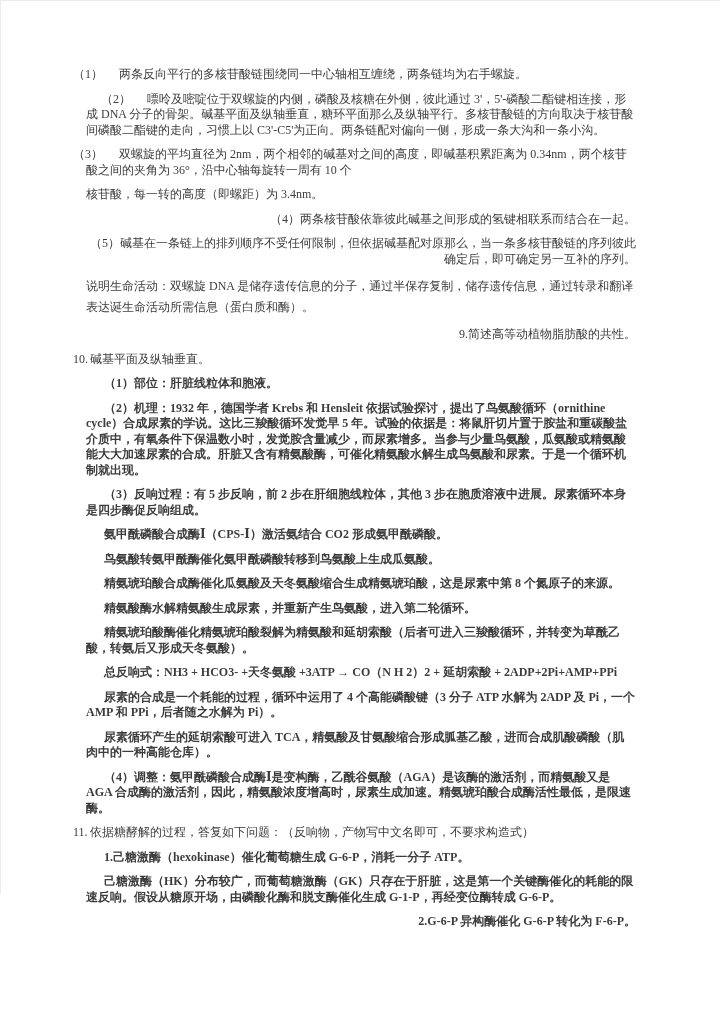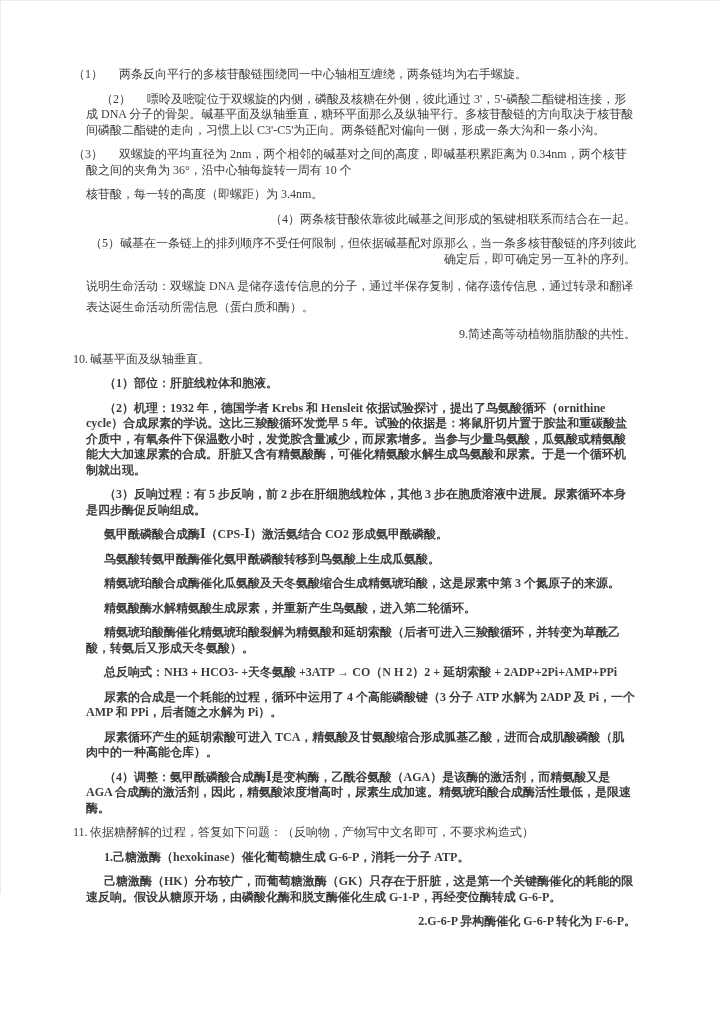--- a/index.html
+++ b/index.html
@@ -50,21 +50,21 @@
       <p class="li sp"><span class="marker">（4）</span><span>两条核苷酸依靠彼此碱基之间形成的氢键相联系而结合在一起。</span></p>
       <p class="li sp"><span class="marker">（5）</span><span>碱基在一条链上的排列顺序不受任何限制，但依据碱基配对原那么，当一条多核苷酸链的序列彼此确定后，即可确定另一互补的序列。</span></p>
       <p class="p0 loose"><span>说明生命活动：双螺旋 DNA 是储存遗传信息的分子，通过半保存复制，储存遗传信息，通过转录和翻译表达诞生命活动所需信息（蛋白质和酶）。</span></p>
       <p class="num sp"><span class="marker">9.</span><span>简述高等动植物脂肪酸的共性。</span></p>
       <p class="num"><span class="marker">10.</span><span>碱基平面及纵轴垂直。</span></p>
       <p class="pi"><span>（1）部位：肝脏线粒体和胞液。</span></p>
       <p class="pi"><span>（2）机理：1932 年，德国学者 Krebs 和 Hensleit 依据试验探讨，提出了鸟氨酸循环（ornithine cycle）合成尿素的学说。这比三羧酸循环发觉早 5 年。试验的依据是：将鼠肝切片置于胺盐和重碳酸盐介质中，有氧条件下保温数小时，发觉胺含量减少，而尿素增多。当参与少量鸟氨酸，瓜氨酸或精氨酸能大大加速尿素的合成。肝脏又含有精氨酸酶，可催化精氨酸水解生成鸟氨酸和尿素。于是一个循环机制就出现。</span></p>
       <p class="pi"><span>（3）反响过程：有 5 步反响，前 2 步在肝细胞线粒体，其他 3 步在胞质溶液中进展。尿素循环本身是四步酶促反响组成。</span></p>
       <p class="pi"><span>氨甲酰磷酸合成酶Ⅰ（CPS-Ⅰ）激活氨结合 CO2 形成氨甲酰磷酸。</span></p>
       <p class="pi"><span>鸟氨酸转氨甲酰酶催化氨甲酰磷酸转移到鸟氨酸上生成瓜氨酸。</span></p>
-      <p class="pi"><span>精氨琥珀酸合成酶催化瓜氨酸及天冬氨酸缩合生成精氨琥珀酸，这是尿素中第 3 个氮原子的来源。</span></p>
+      <p class="pi"><span>精氨琥珀酸合成酶催化瓜氨酸及天冬氨酸缩合生成精氨琥珀酸，这是尿素中第 8 个氮原子的来源。</span></p>
       <p class="pi"><span>精氨酸酶水解精氨酸生成尿素，并重新产生鸟氨酸，进入第二轮循环。</span></p>
       <p class="pi"><span>精氨琥珀酸酶催化精氨琥珀酸裂解为精氨酸和延胡索酸（后者可进入三羧酸循环，并转变为草酰乙酸，转氨后又形成天冬氨酸）。</span></p>
       <p class="pi"><span>总反响式：NH3 + HCO3- +天冬氨酸 +3ATP → CO（N H 2）2 + 延胡索酸 + 2ADP+2Pi+AMP+PPi</span></p>
       <p class="pi"><span>尿素的合成是一个耗能的过程，循环中运用了 4 个高能磷酸键（3 分子 ATP 水解为 2ADP 及 Pi，一个 AMP 和 PPi，后者随之水解为 Pi）。</span></p>
       <p class="pi"><span>尿素循环产生的延胡索酸可进入 TCA，精氨酸及甘氨酸缩合形成胍基乙酸，进而合成肌酸磷酸（肌肉中的一种高能仓库）。</span></p>
       <p class="pi"><span>（4）调整：氨甲酰磷酸合成酶Ⅰ是变构酶，乙酰谷氨酸（AGA）是该酶的激活剂，而精氨酸又是 AGA 合成酶的激活剂，因此，精氨酸浓度增高时，尿素生成加速。精氨琥珀酸合成酶活性最低，是限速酶。</span></p>
       <p class="num sp2"><span class="marker">11.</span><span>依据糖酵解的过程，答复如下问题：（反响物，产物写中文名即可，不要求构造式）</span></p>
       <p class="pi"><span>1.己糖激酶（hexokinase）催化葡萄糖生成 G-6-P，消耗一分子 ATP。</span></p>
       <p class="pi"><span>己糖激酶（HK）分布较广，而葡萄糖激酶（GK）只存在于肝脏，这是第一个关键酶催化的耗能的限速反响。假设从糖原开场，由磷酸化酶和脱支酶催化生成 G-1-P，再经变位酶转成 G-6-P。</span></p>
       <p class="pi sp"><span>2.G-6-P 异构酶催化 G-6-P 转化为 F-6-P。</span></p>

